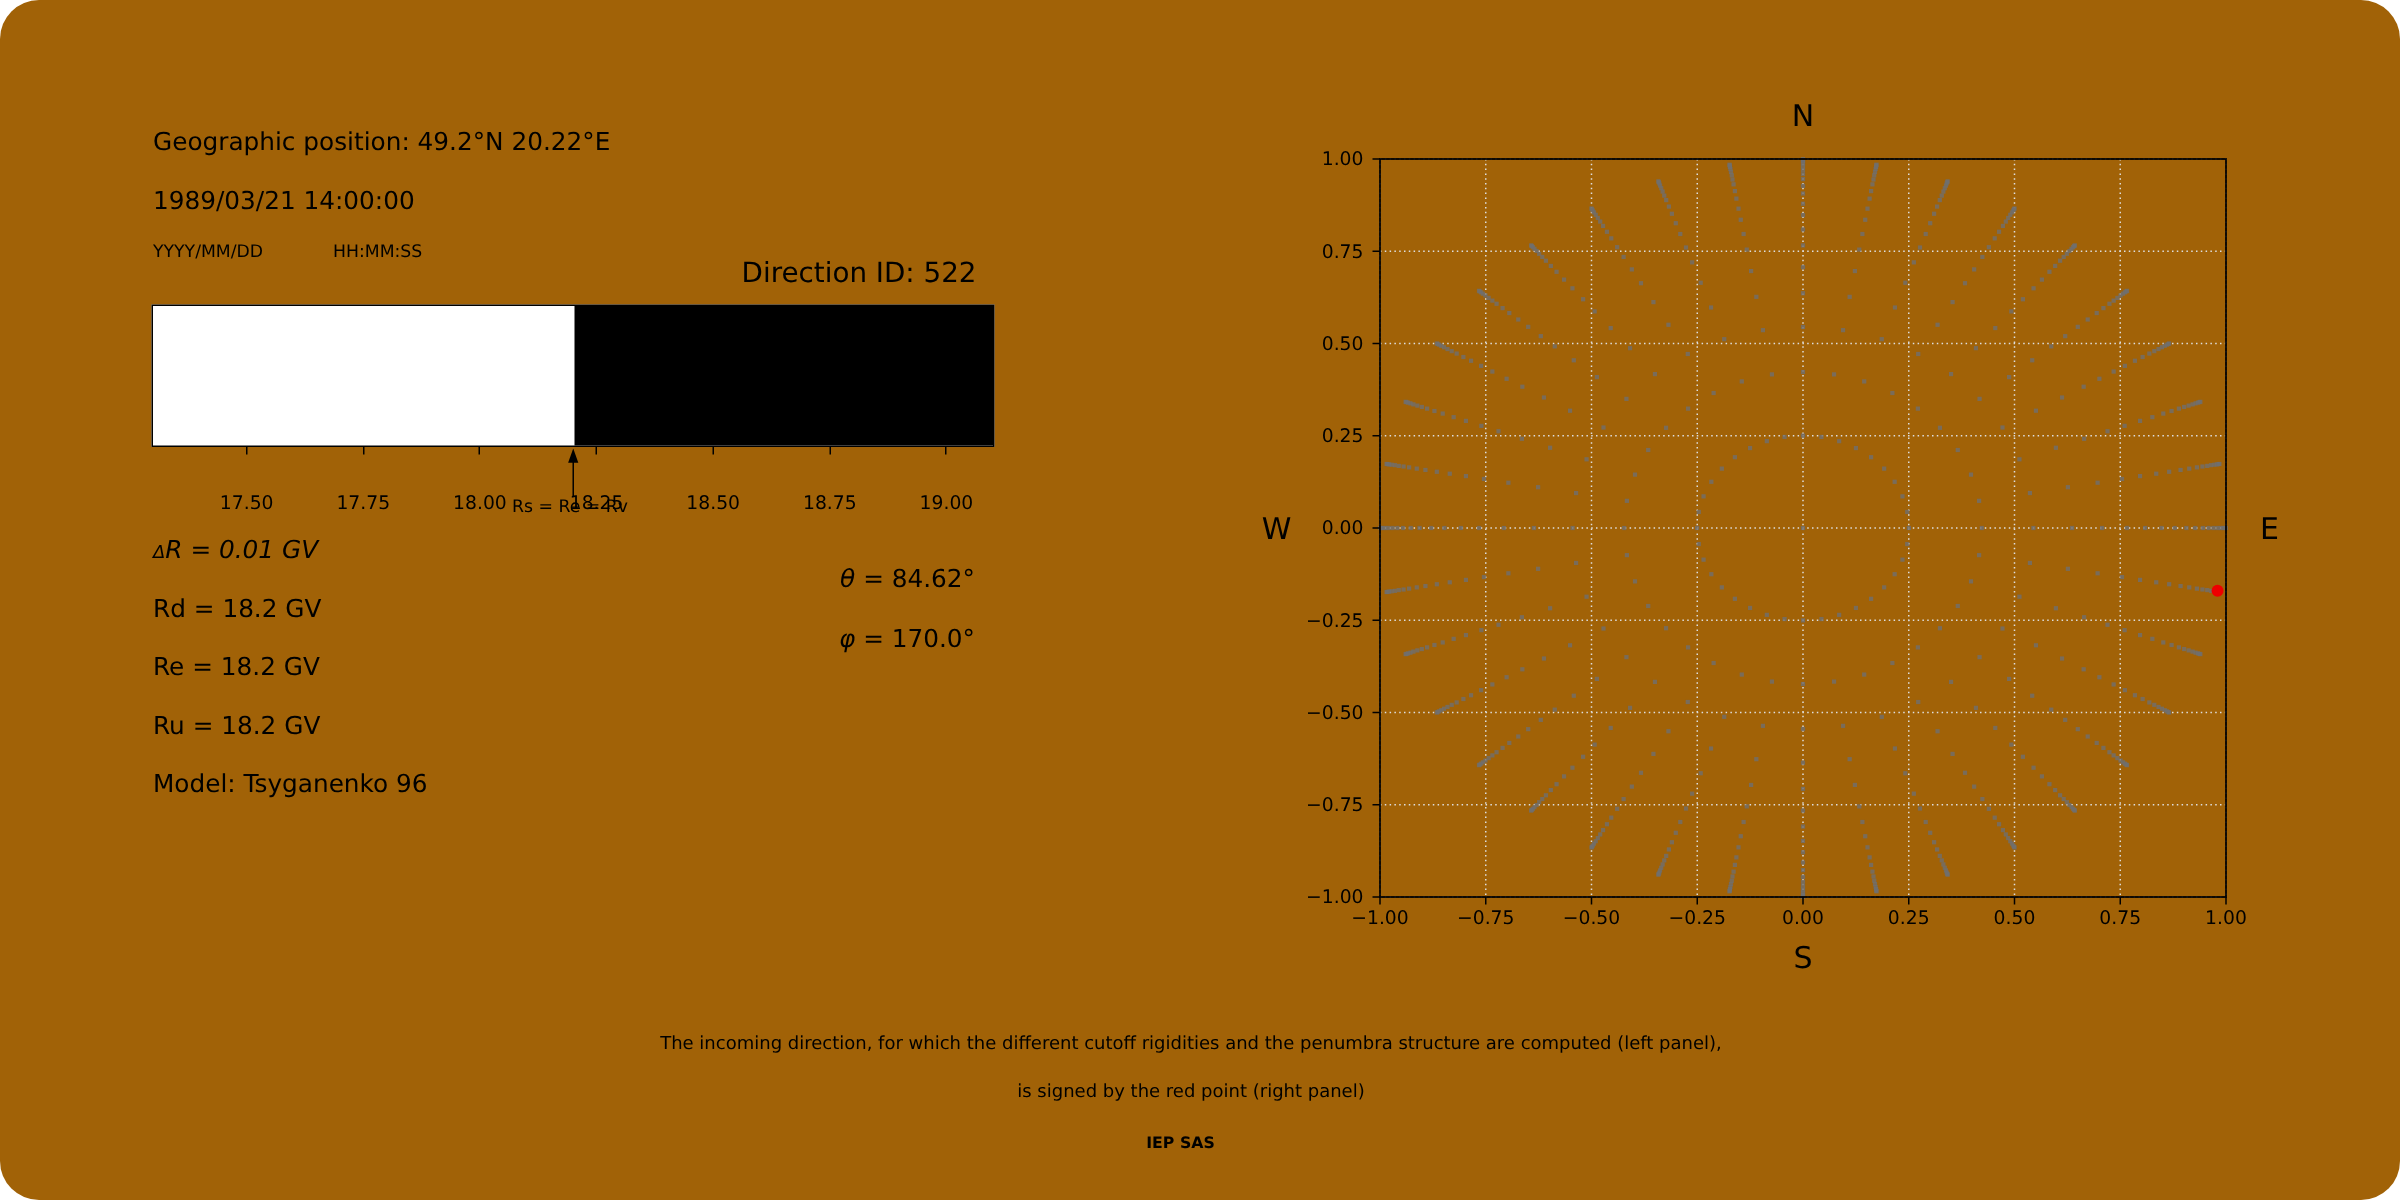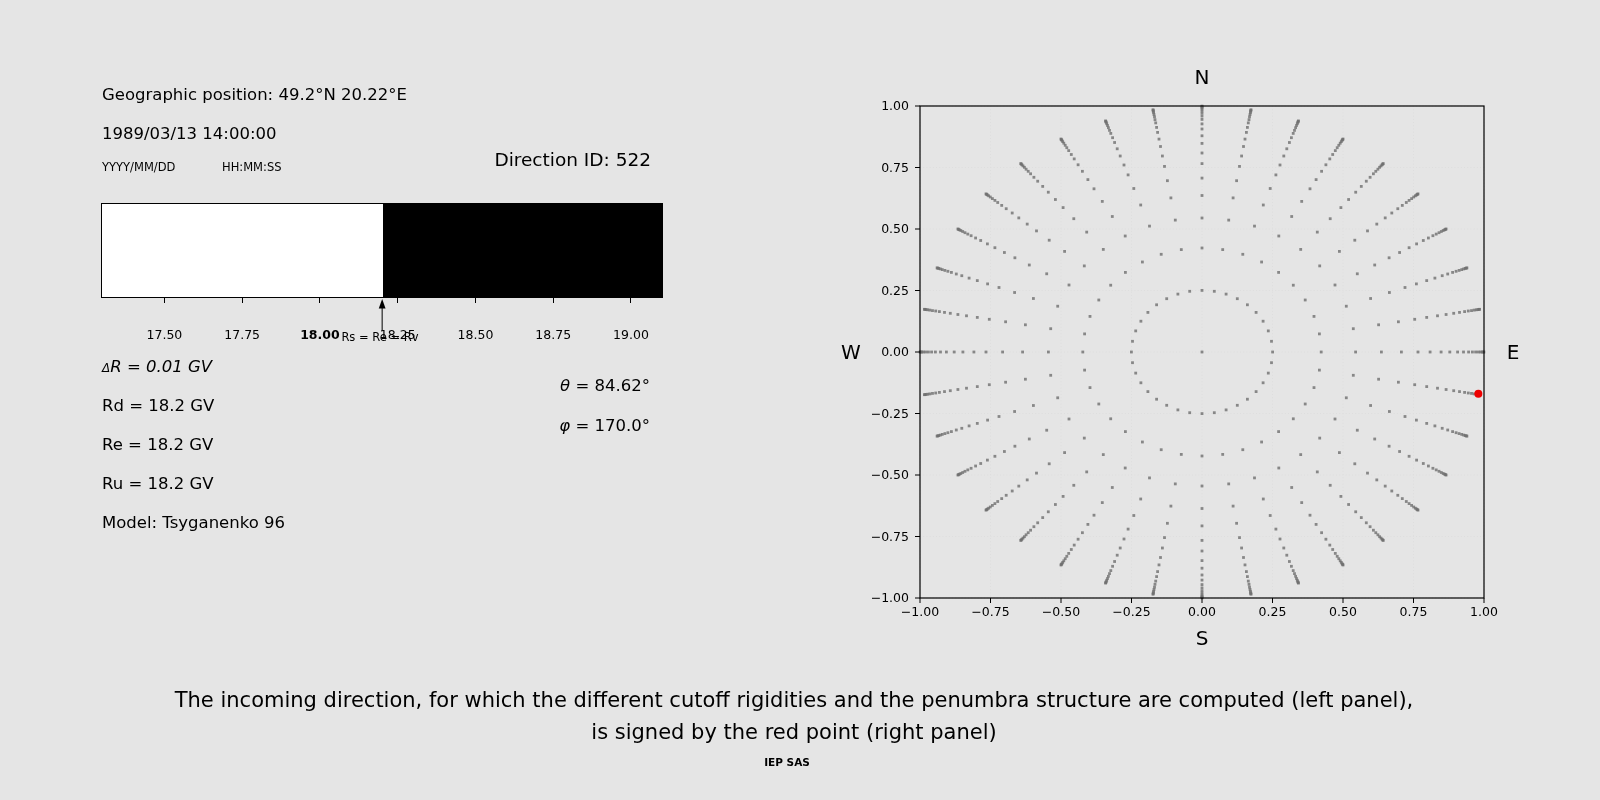--- a/index.html
+++ b/index.html
@@ -1,57 +1,57 @@
 <!DOCTYPE html>
 <html><head>
 <meta charset="utf-8">
 <style>
   html,body{margin:0;padding:0;background:#fff;}
-  .fig{position:relative;width:1600px;height:800px;overflow:hidden;background:#e5e5e5;
-       font-family:"DejaVu Sans","Liberation Sans",sans-serif;color:#000;}
+  .fig{position:relative;width:1600px;height:800px;overflow:hidden;background:#a16207;
+       font-family:"DejaVu Sans","Liberation Sans",sans-serif;color:#000;border-radius:26px;}
   .abs{position:absolute;}
   .txt-lg{font-size:16.5px;line-height:1.15;}
   .txt-sm{font-size:11.5px;line-height:1.1;}
   .dir-id{font-size:18.5px;}
   .pen-box{position:absolute;left:101px;top:203px;width:562px;height:95px;
            border:1.2px solid #000;background:#fff;box-sizing:border-box;overflow:hidden;}
   .pen-black{position:absolute;top:-1px;bottom:-1px;background:#000;}
   #pen-ticks{position:absolute;left:101px;top:298px;width:562px;height:30px;}
   .pen-tick{position:absolute;top:0;width:1px;height:4.5px;background:#000;}
   .pen-tick-label{position:absolute;top:5px;transform:translateX(-50%);font-size:12.5px;white-space:nowrap;margin-top:24px;}
   .arrow-label{position:absolute;transform:translateX(-50%);font-size:11.5px;white-space:nowrap;text-align:right;}
   .param-row{position:absolute;left:102px;font-size:16.5px;white-space:nowrap;}
   .param-row-right{position:absolute;left:440px;width:210px;text-align:right;font-size:16.5px;white-space:nowrap;}
   .sym-small{font-size:12px;}
   .sym-it{font-style:italic;}
-  .caption-line{position:absolute;left:0;width:1588px;text-align:center;font-size:21px;}
+  .caption-line{position:absolute;left:0;width:1588px;text-align:center;font-size:12px;}
   .credit-line{position:absolute;left:0;width:1574px;text-align:center;font-size:10.5px;font-weight:bold;}
   svg text{font-family:"DejaVu Sans","Liberation Sans",sans-serif;fill:#000;}
 </style>
 </head>
 <body>
 
 <div class="fig">
 
   <div class="abs txt-lg" style="left:102px;top:86px">Geographic position: 49.2°N 20.22°E</div>
-  <div class="abs txt-lg" style="left:102px;top:125px">1989/03/13 14:00:00</div>
+  <div class="abs txt-lg" style="left:102px;top:125px">1989/03/21 14:00:00</div>
   <div class="abs txt-sm" style="left:102px;top:161px">YYYY/MM/DD</div>
   <div class="abs txt-sm" style="left:222px;top:161px">HH:MM:SS</div>
-  <div class="abs dir-id" style="left:351px;top:149px;width:300px;text-align:right">Direction ID: 522</div>
+  <div class="abs dir-id" style="left:351px;top:172px;width:300px;text-align:right">Direction ID: 522</div>
 
   <div class="pen-box">
     <div class="pen-black" id="pen-black" style="left: 281.156px; width: 282.844px;"></div>
   </div>
   <div id="pen-ticks">
       <div class="pen-tick" style="left: 62.9466px;"></div>
       <div class="pen-tick-label" style="left: 63.4466px;">17.50</div>
       <div class="pen-tick" style="left: 140.7px;"></div>
       <div class="pen-tick-label" style="left: 141.2px;">17.75</div>
       <div class="pen-tick" style="left: 218.453px;"></div>
-      <div class="pen-tick-label" style="left: 218.953px; font-weight: bold;">18.00</div>
+      <div class="pen-tick-label" style="left: 218.953px;">18.00</div>
       <div class="pen-tick" style="left: 296.206px;"></div>
       <div class="pen-tick-label" style="left: 296.706px;">18.25</div>
       <div class="pen-tick" style="left: 373.959px;"></div>
       <div class="pen-tick-label" style="left: 374.459px;">18.50</div>
       <div class="pen-tick" style="left: 451.713px;"></div>
       <div class="pen-tick-label" style="left: 452.213px;">18.75</div>
       <div class="pen-tick" style="left: 529.466px;"></div>
       <div class="pen-tick-label" style="left: 529.966px;">19.00</div>
     </div>
   <svg class="abs" style="left:101px;top:299px" width="562" height="46" viewBox="0 0 562 46">

